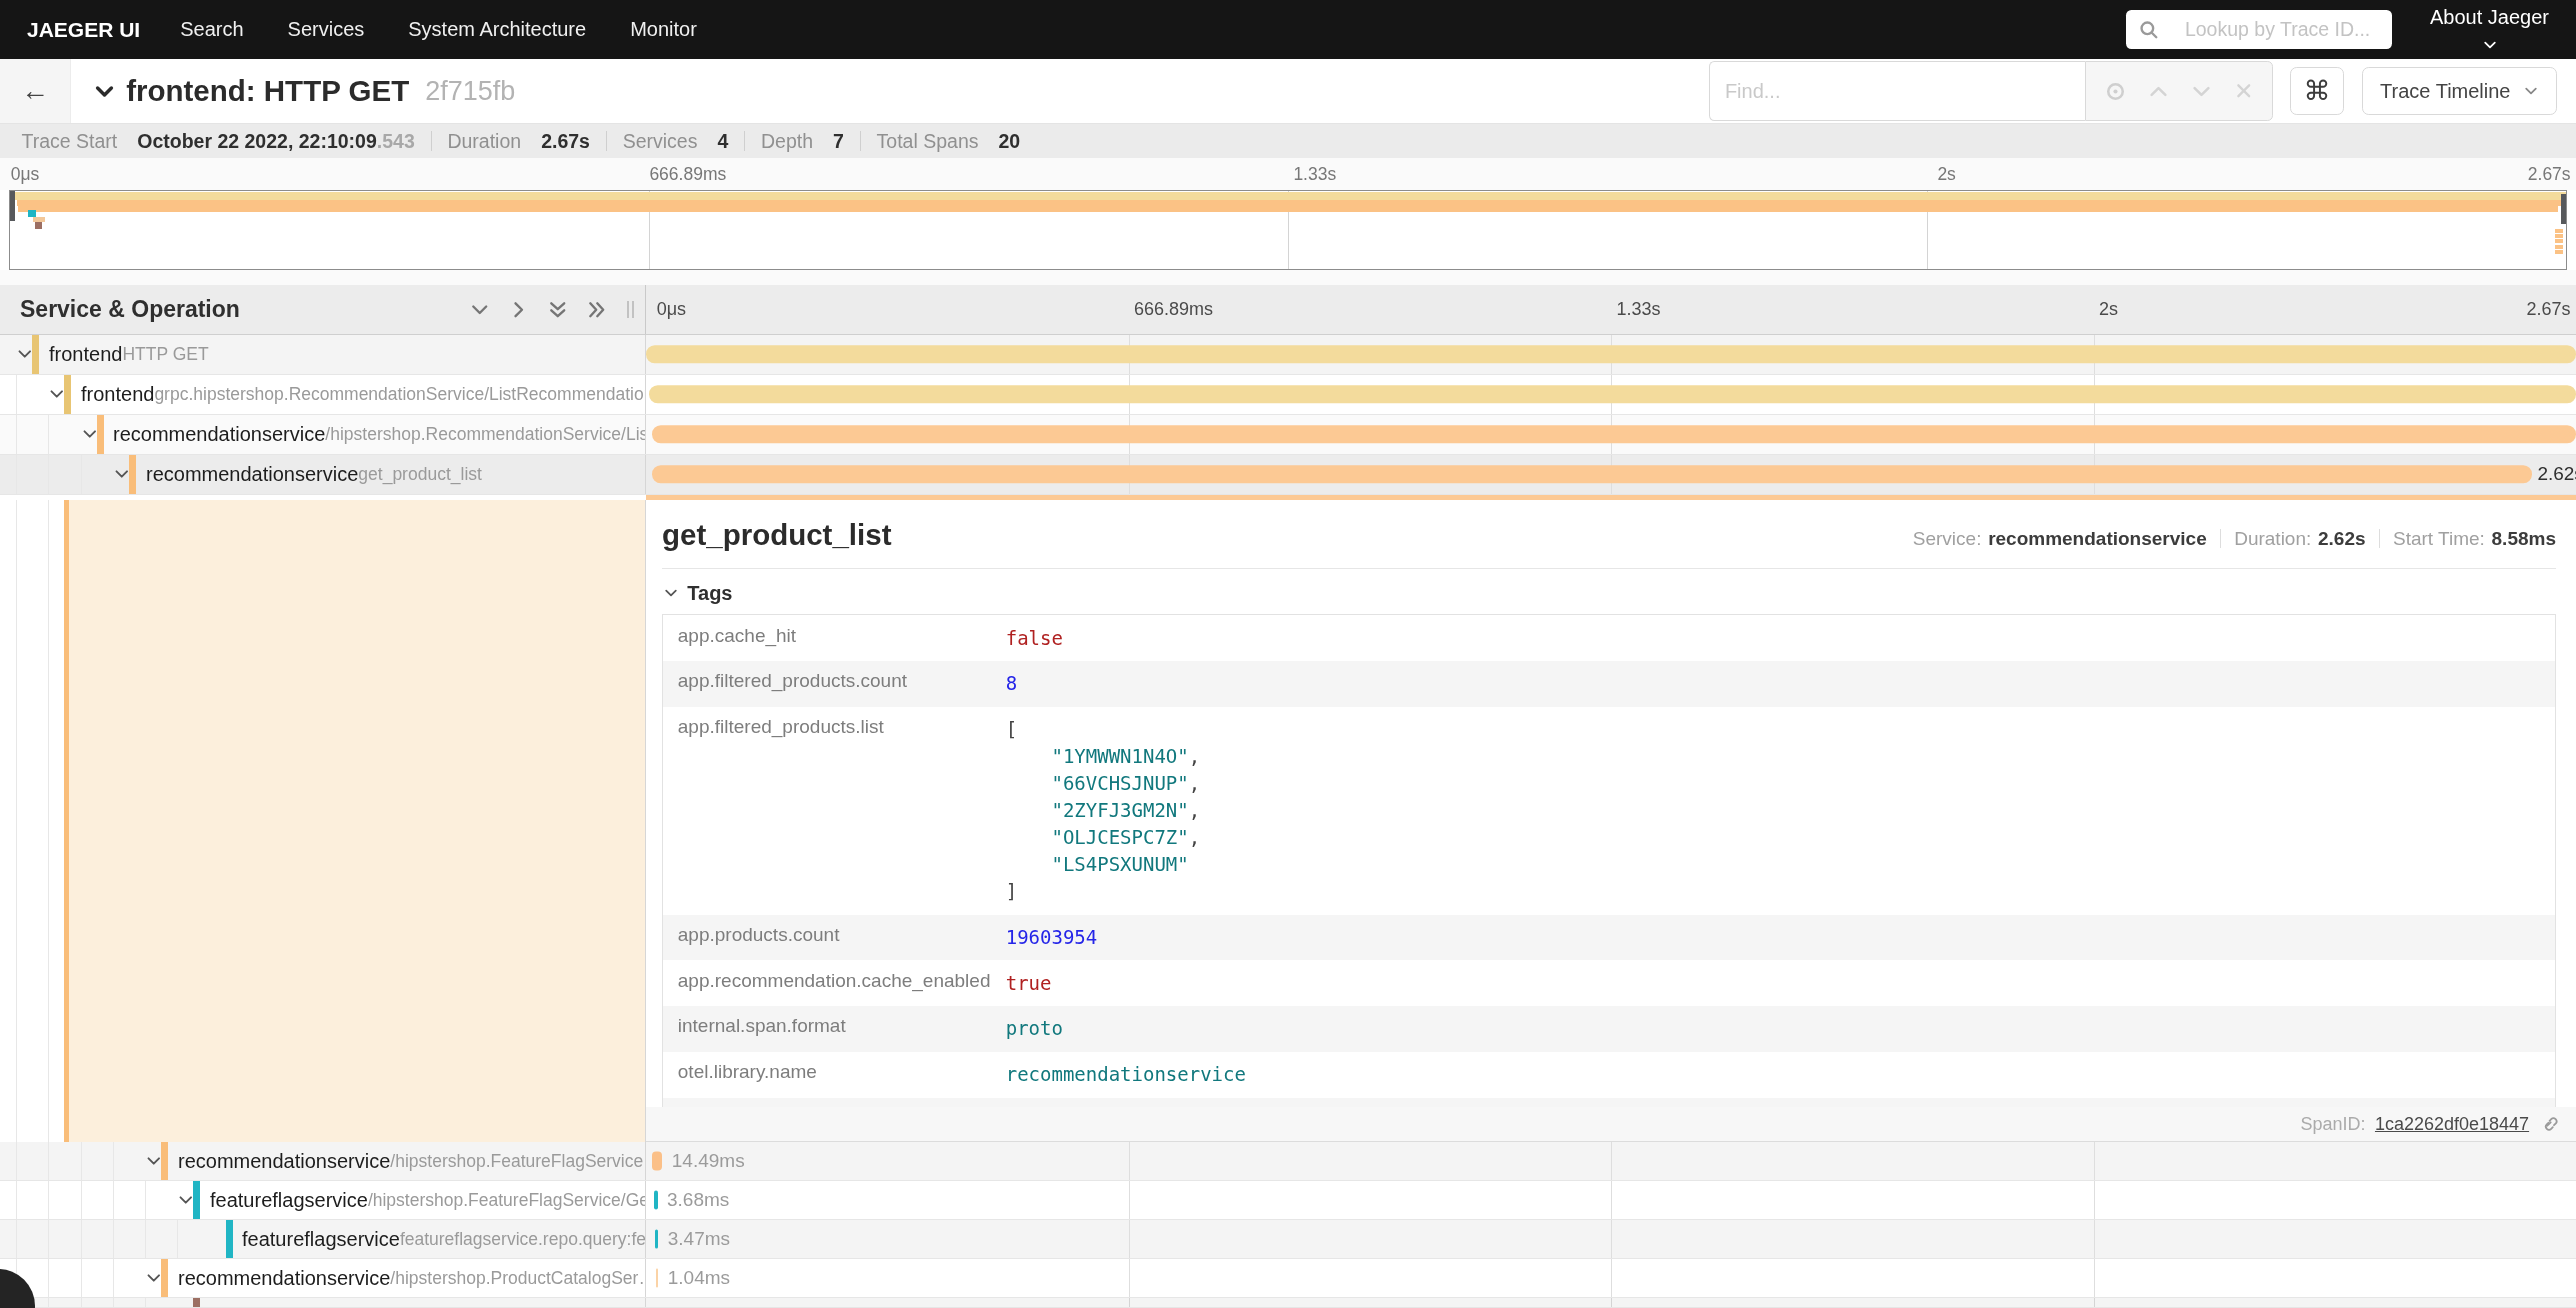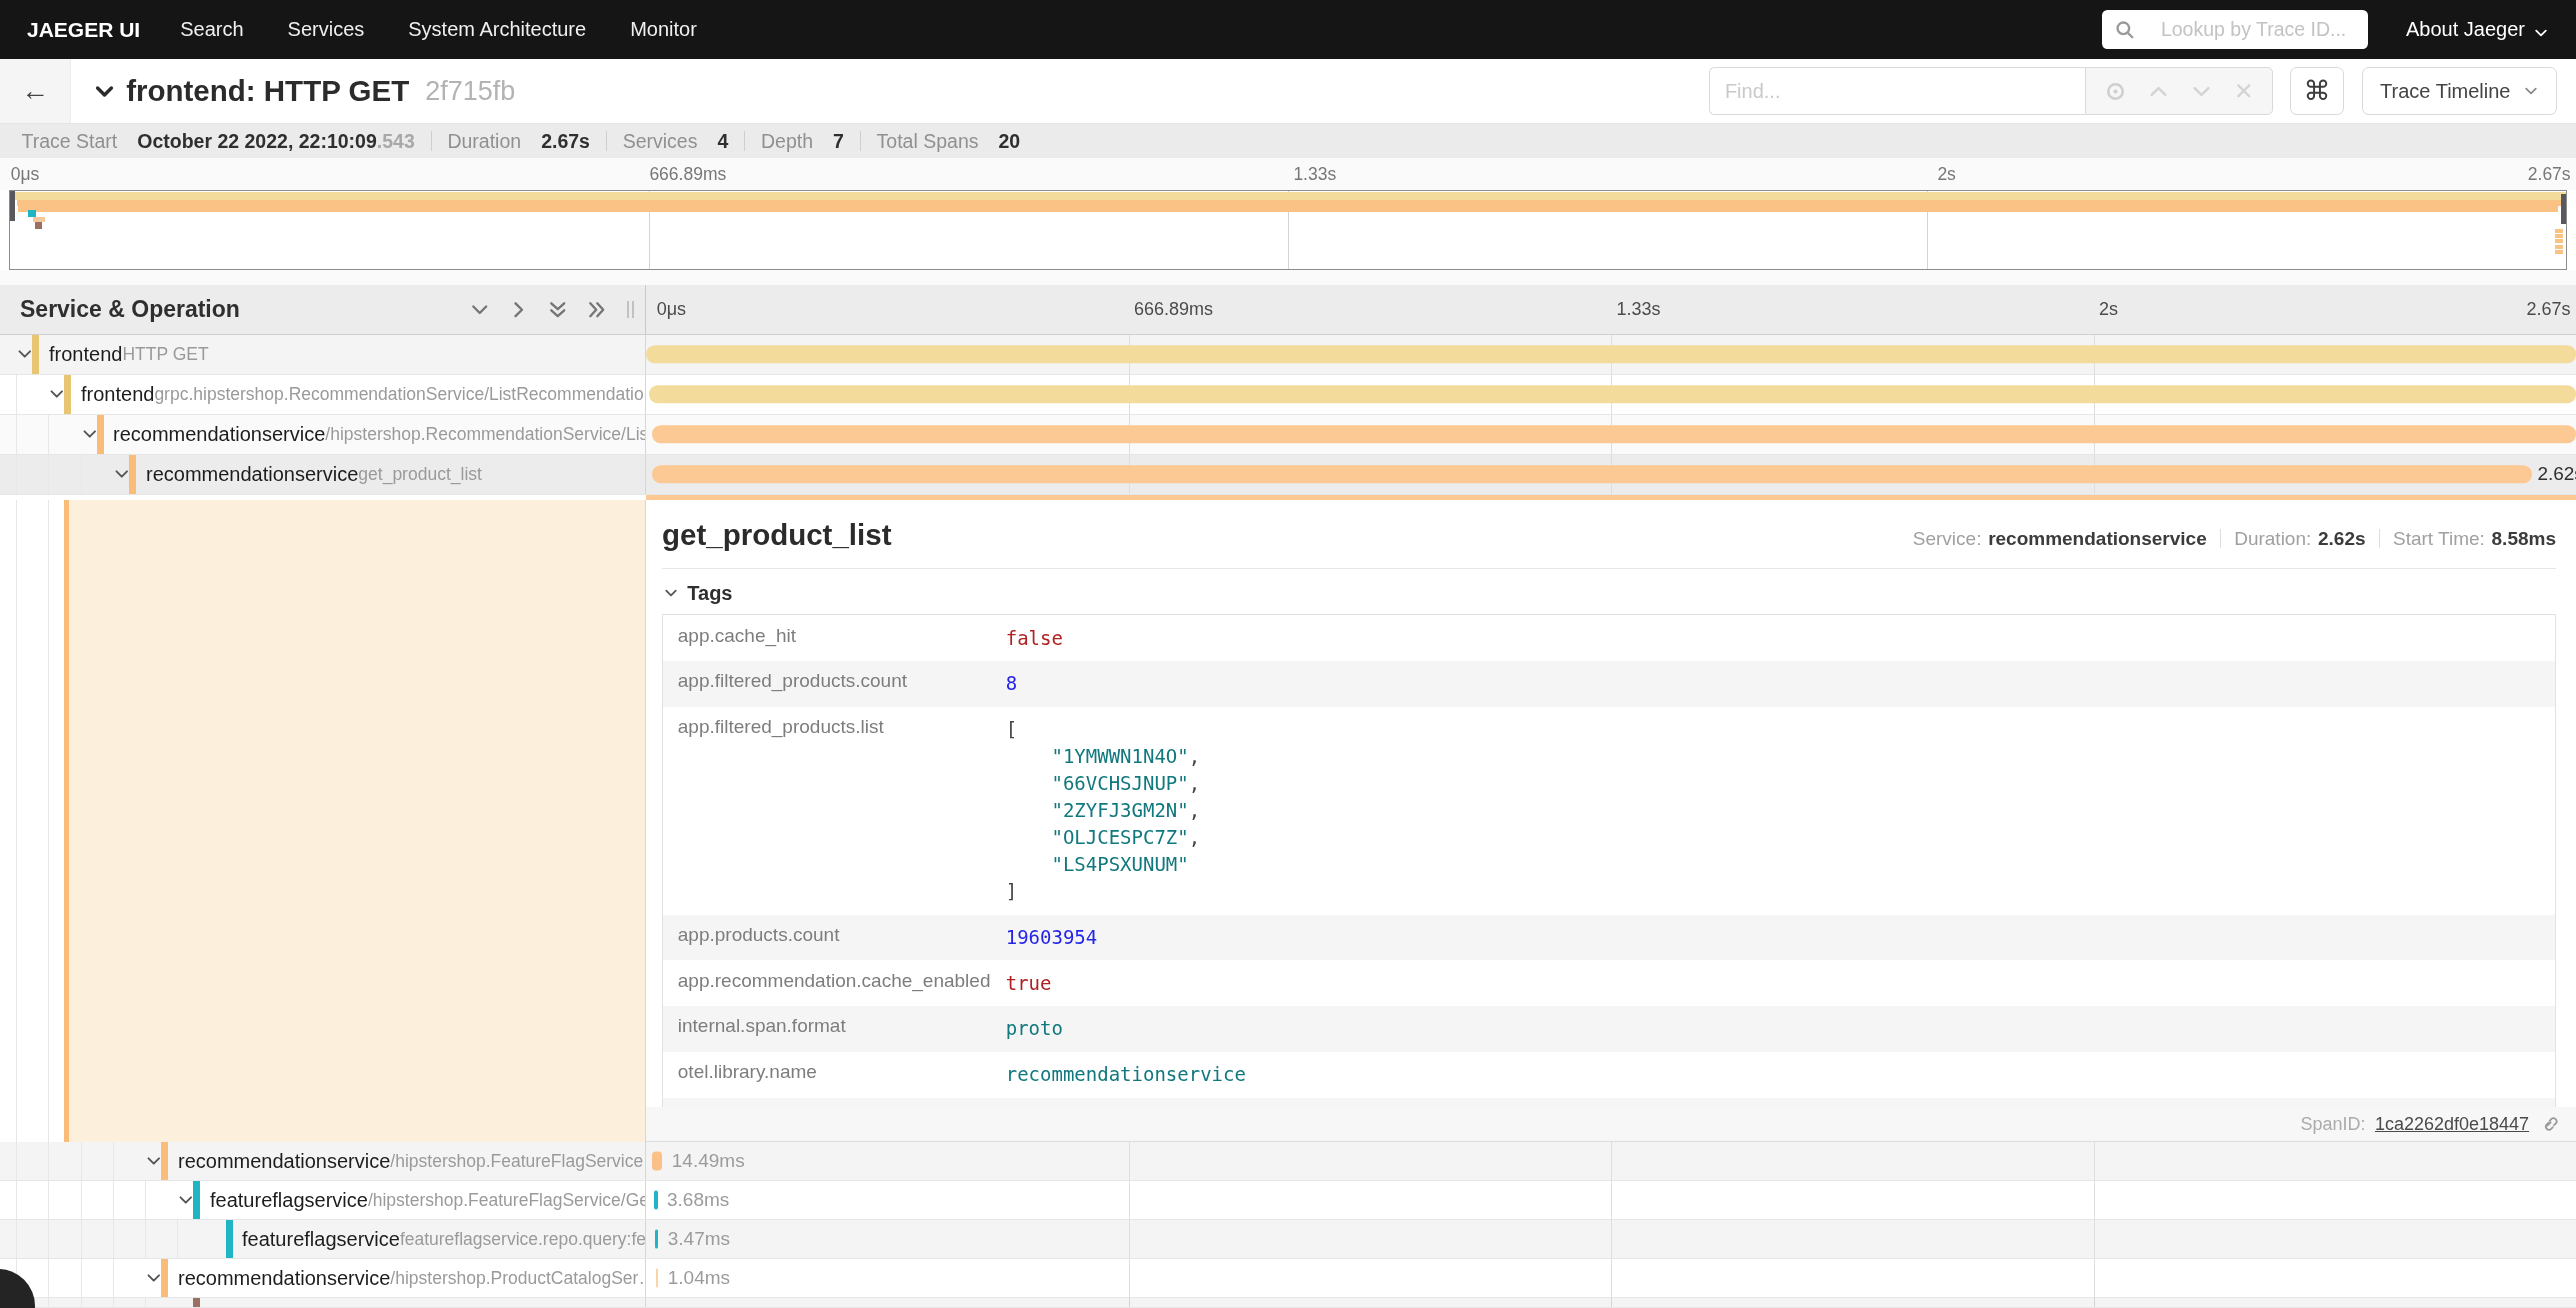--- a/index.html
+++ b/index.html
@@ -10,30 +10,30 @@
   }
   
   .topnav { display:flex; align-items:center; height:59px; background:#151515; padding:0 27px; }
   .brand { color:#fff; font-size:21px; font-weight:bold; margin-right:40px; }
   .nav-items { display:flex; list-style:none; gap:44px; }
   .nav-items li { color:#f0f0f0; font-size:20px; cursor:pointer; }
   .nav-right { margin-left:auto; display:flex; align-items:center; gap:38px; }
   .lookup { display:flex; align-items:center; gap:9.4px; background:#fff; border-radius:5.4px; height:39px; width:266px; padding:0 12px; }
   .lookup input { border:none; outline:none; font-size:19.5px; width:100%; font-family:inherit; color:#333;margin-left:16px; }
   .lookup input::placeholder { color:#c3c3c3; }
-  .about { color:#fff; font-size:20px; display:flex; align-items:flex-end; gap:8px; cursor:pointer; }
+  .about { color:#fff; font-size:20px; display:flex; align-items:center; gap:8px; cursor:pointer;flex-direction:column; }
   
   .trace-header { display:flex; align-items:center; height:65px; background:#fff; border-bottom:0.7px solid #e4e4e4; }
   .back-col { width:71px; height:100%; background:#f5f5f5; border-right:0.7px solid #ececec; display:flex; align-items:center; justify-content:center; font-size:28px; color:#444; cursor:pointer; }
   .title-wrap { display:flex; align-items:center; gap:10.7px; padding-left:21.5px; }
   .title-collapser { display:flex; align-items:center; cursor:pointer; }
   .trace-title { font-size:29.5px; font-weight:bold; color:#2b2b2b; }
   .trace-id { font-size:27px; color:#b3b3b3; margin-left:5.4px; }
   .header-right { margin-left:auto; display:flex; align-items:center; gap:17.5px; padding-right:19px; }
-  .find-group { display:flex; align-items:stretch; height:48px; }
+  .find-group { display:flex; align-items:stretch; height:60px; }
   .find-input { width:376px; border:0.7px solid #d9d9d9; border-right:none; border-radius:5.4px 0 0 5.4px; font-size:20px; padding:0 14.8px; outline:none; color:#444; font-family:inherit; }
   .find-input::placeholder { color:#c9c9c9; }
   .find-btns { display:flex; align-items:center; gap:20px; background:#f6f6f6; border:0.7px solid #d9d9d9; border-radius:0 5.4px 5.4px 0; padding:0 17.5px; }
   .cmd-btn { height:48px; width:54px; border:0.7px solid #d9d9d9; border-radius:6.7px; background:#fff; display:flex; align-items:center; justify-content:center; font-size:27px; color:#3d3d3d; cursor:pointer; }
   .view-btn { height:48px; border:0.7px solid #d9d9d9; border-radius:6.7px; background:#fff; display:flex; align-items:center; gap:12px; padding:0 17.5px; font-size:20px; color:#444; cursor:pointer; }
   
   .stats { display:flex; align-items:center; height:34px; background:#ebebeb; padding:0 21.5px; font-size:19.5px; }
   .stat { display:flex; align-items:flex-end; gap:20px; }
   .stat .lbl { color:#909090; }
   .stat .val { color:#2f2f2f; font-weight:bold; }

